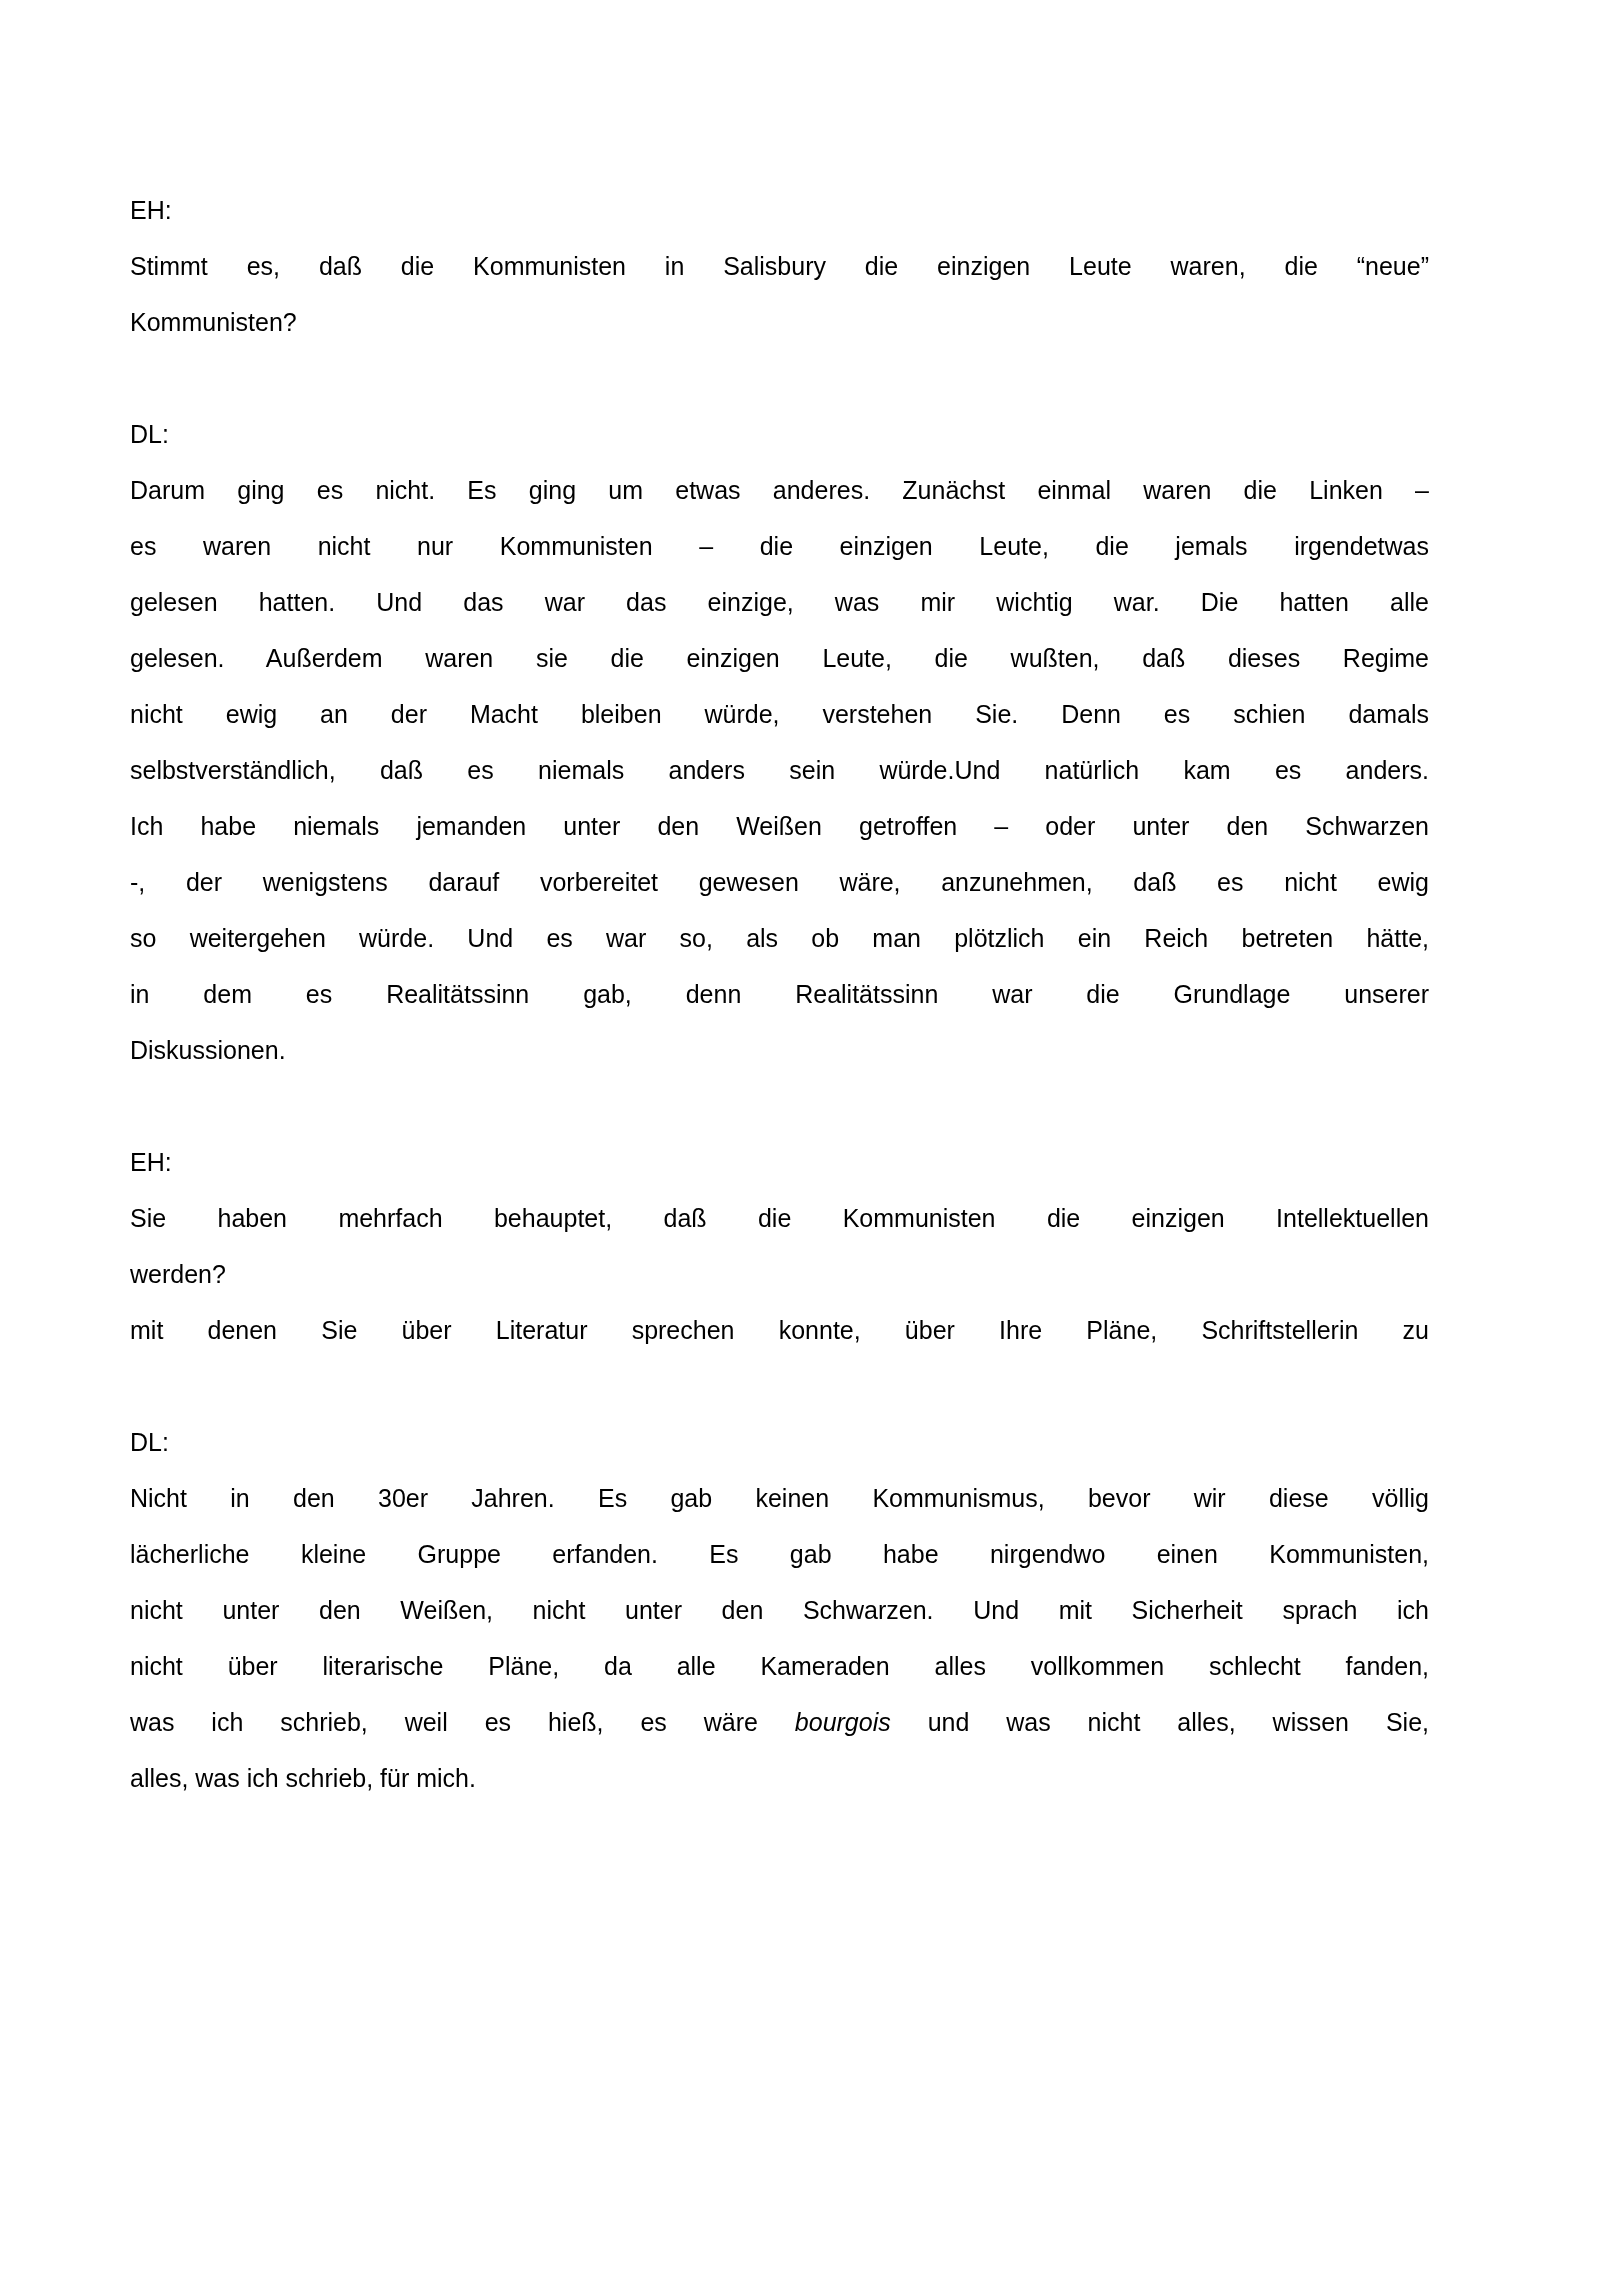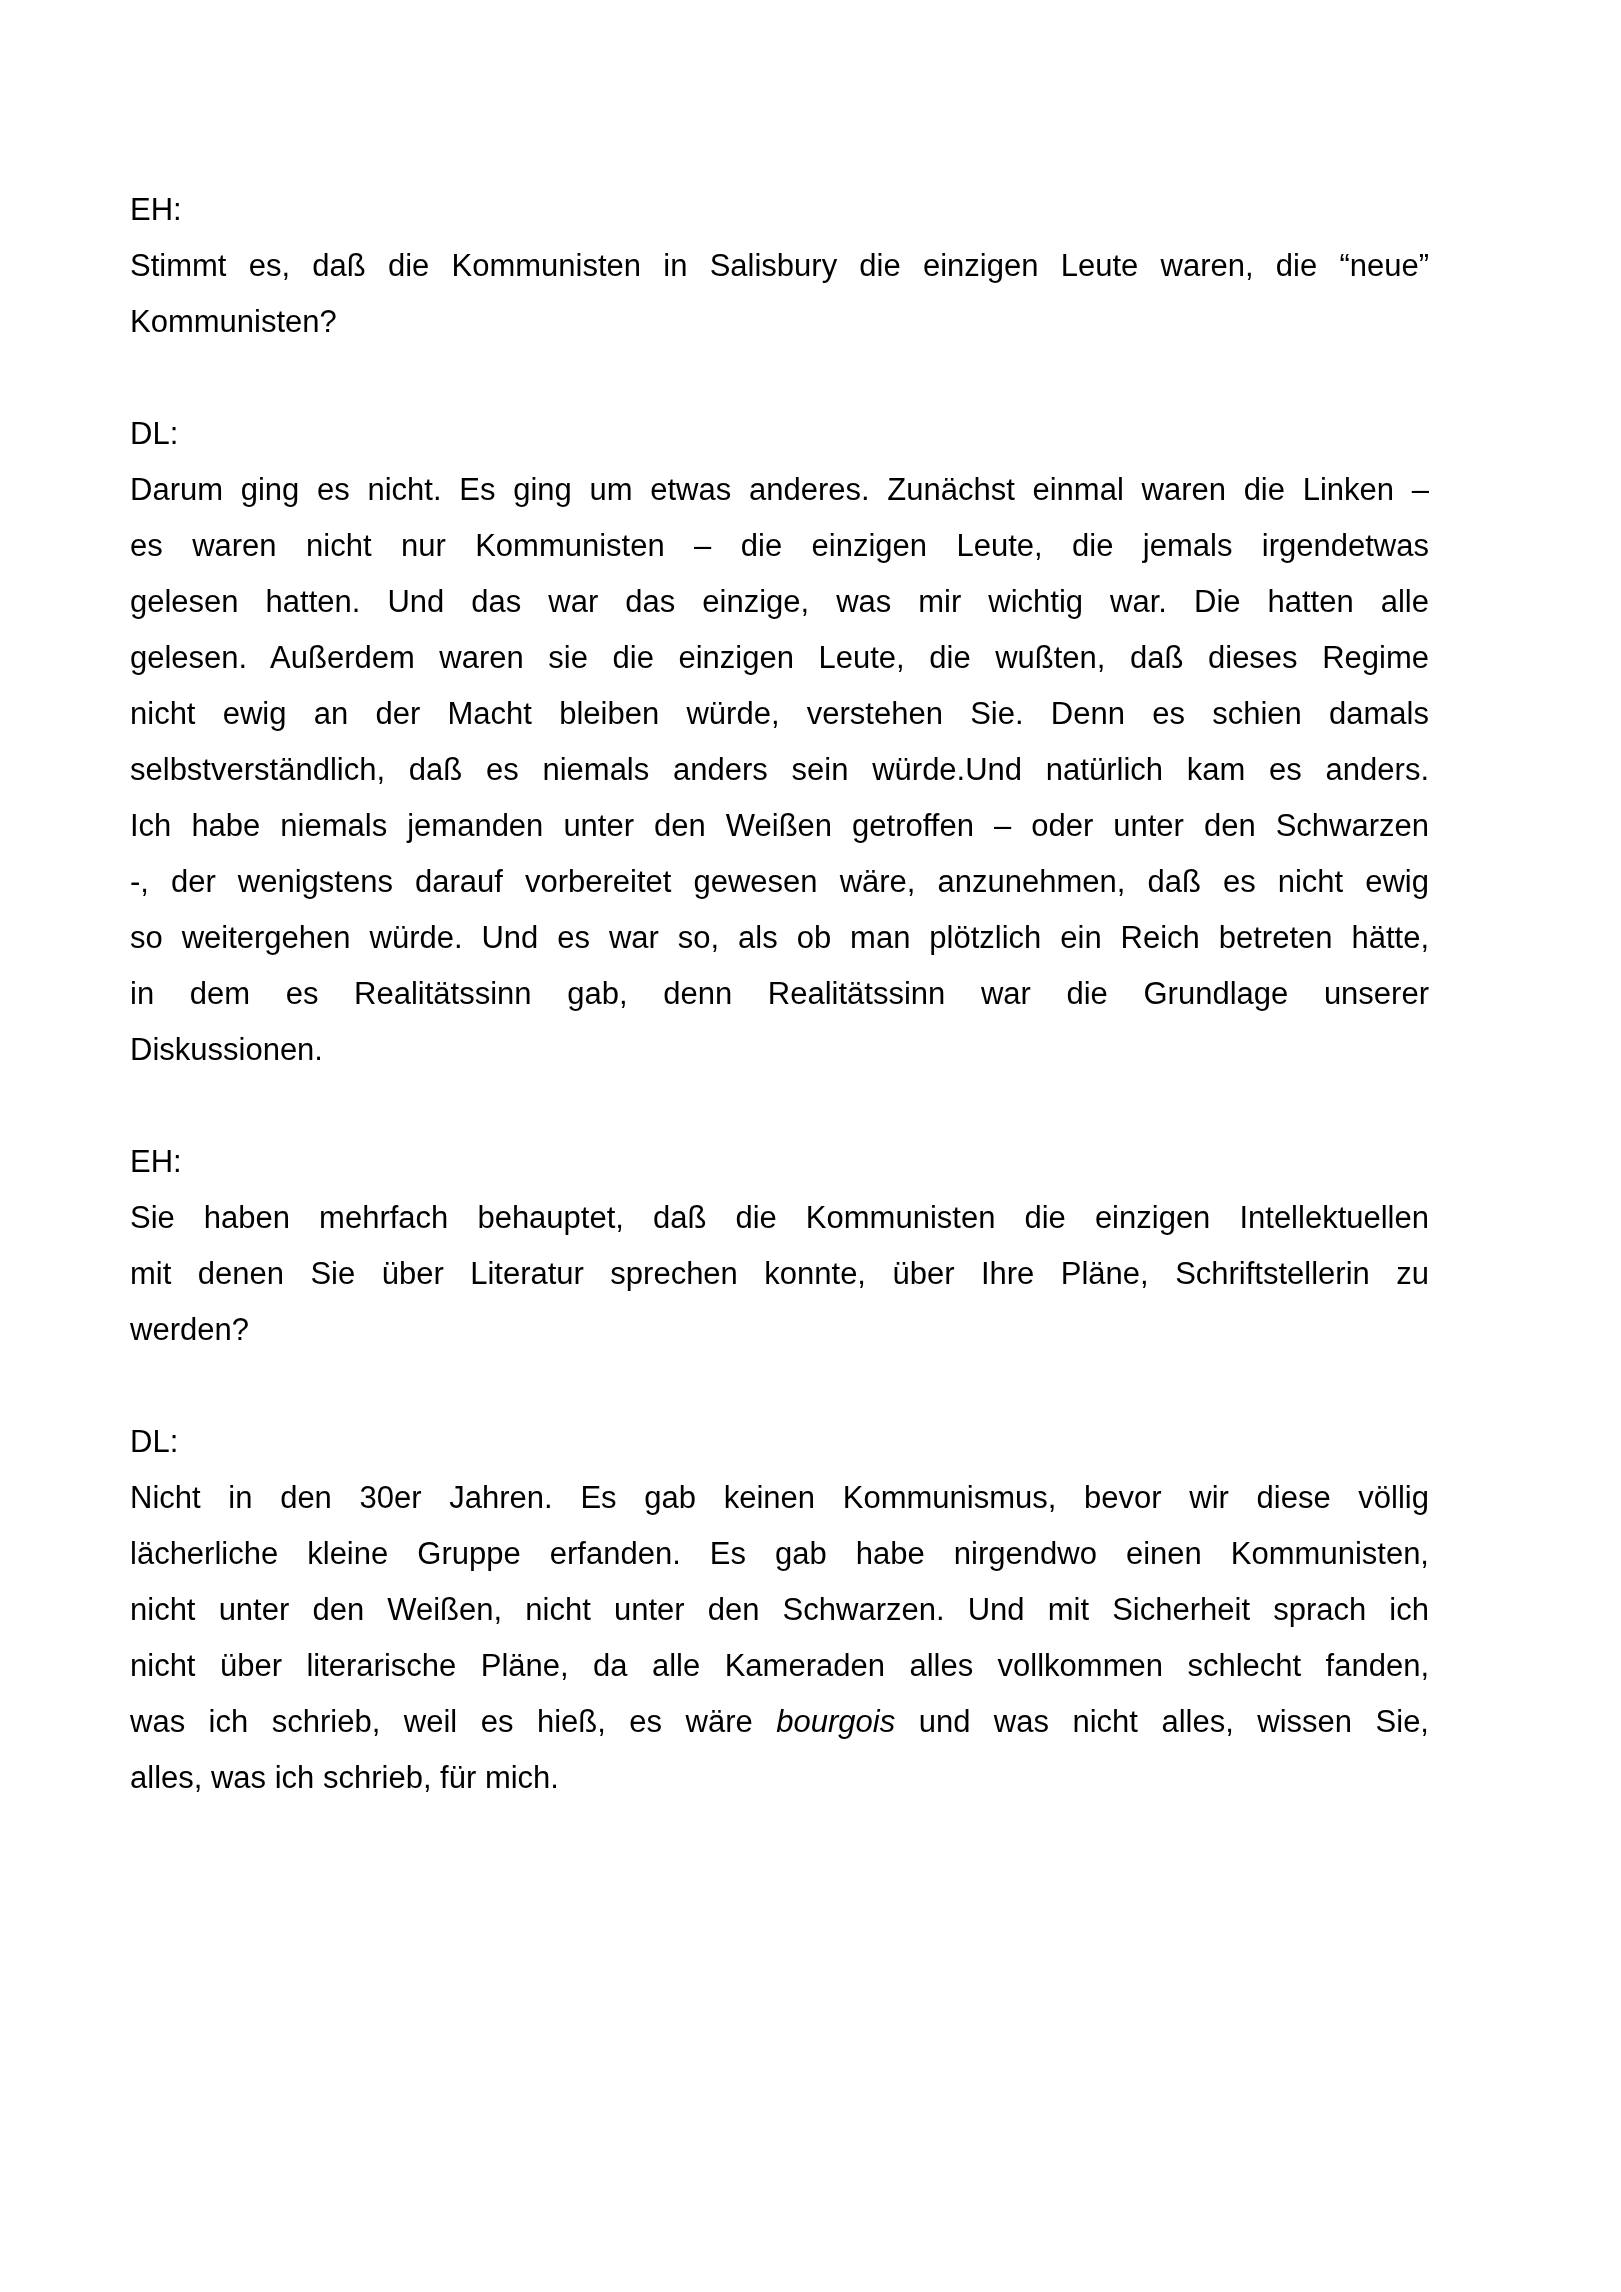--- a/index.html
+++ b/index.html
@@ -11,21 +11,21 @@
     position: relative;
     width: 1621px;
     height: 2293px;
     background: #ffffff;
     overflow: hidden;
   }
   .content {
     box-sizing: border-box;
     padding: 182px 192px 0 130px;
     font-family: "Liberation Sans", "DejaVu Sans", sans-serif;
-    font-size: 31px;
+    font-size: 25px;
     line-height: 56px;
     color: #000000;
   }
   .block {
     margin: 0 0 56px 0;
   }
   .line {
     text-align: left;
     white-space: normal;
   }
@@ -63,22 +63,22 @@
       <div class="line just">Ich habe niemals jemanden unter den Weißen getroffen – oder unter den Schwarzen</div>
       <div class="line just">-, der wenigstens darauf vorbereitet gewesen wäre, anzunehmen, daß es nicht ewig</div>
       <div class="line just">so weitergehen würde. Und es war so, als ob man plötzlich ein Reich betreten hätte,</div>
       <div class="line just">in dem es Realitätssinn gab, denn Realitätssinn war die Grundlage unserer</div>
       <div class="line">Diskussionen.</div>
     </section>
 
     <section class="block">
       <div class="line speaker">EH:</div>
       <div class="line just">Sie haben mehrfach behauptet, daß die Kommunisten die einzigen Intellektuellen</div>
+      <div class="line">werden?</div>
       <div class="line just">mit denen Sie über Literatur sprechen konnte, über Ihre Pläne, Schriftstellerin zu</div>
-      <div class="line">werden?</div>
     </section>
 
     <section class="block">
       <div class="line speaker">DL:</div>
       <div class="line just">Nicht in den 30er Jahren. Es gab keinen Kommunismus, bevor wir diese völlig</div>
       <div class="line just">lächerliche kleine Gruppe erfanden. Es gab habe nirgendwo einen Kommunisten,</div>
       <div class="line just">nicht unter den Weißen, nicht unter den Schwarzen. Und mit Sicherheit sprach ich</div>
       <div class="line just">nicht über literarische Pläne, da alle Kameraden alles vollkommen schlecht fanden,</div>
       <div class="line just"><span>was ich schrieb, weil es hieß, es wäre </span><em>bourgois</em><span> und was nicht alles, wissen Sie,</span></div>
       <div class="line">alles, was ich schrieb, für mich.</div>

